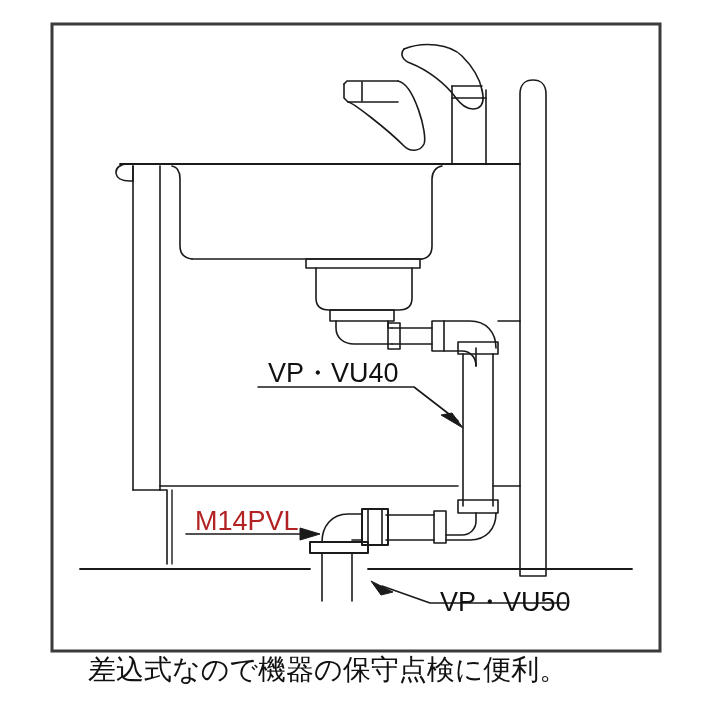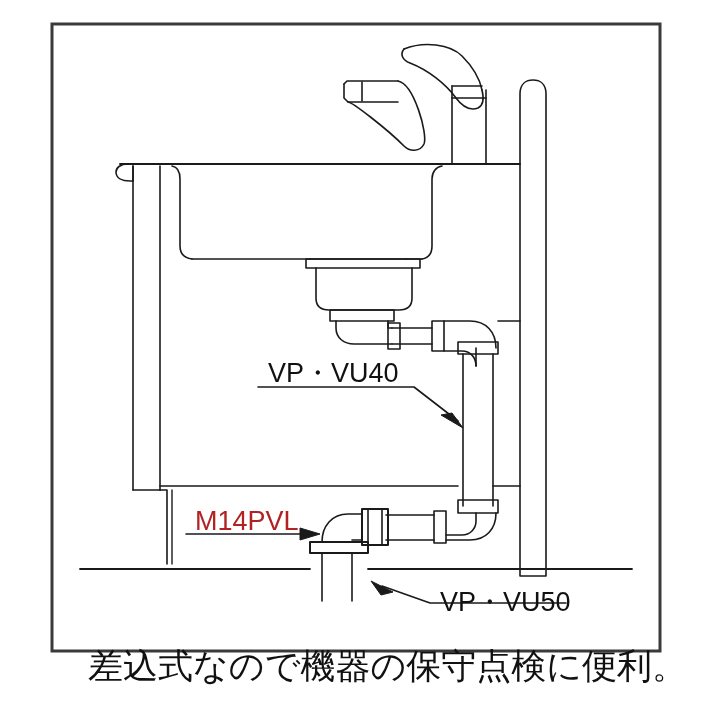--- a/index.html
+++ b/index.html
@@ -28,22 +28,22 @@
     height: 713px;
     display: block;
   }
   .caption-block {
     position: absolute;
     left: 88px;
     top: 636px;
     width: 600px;
   }
   .caption-line {
-    font-family: Liberation Mono, monospace;
-    font-size: 35px;
+    font-family: Liberation Serif, serif;
+    font-size: 28px;
     line-height: 35px;
     color: #111111;
     letter-spacing: 0px;
     white-space: nowrap;
   }
 </style>
 </head>
 <body>
 
 <div id="root">

